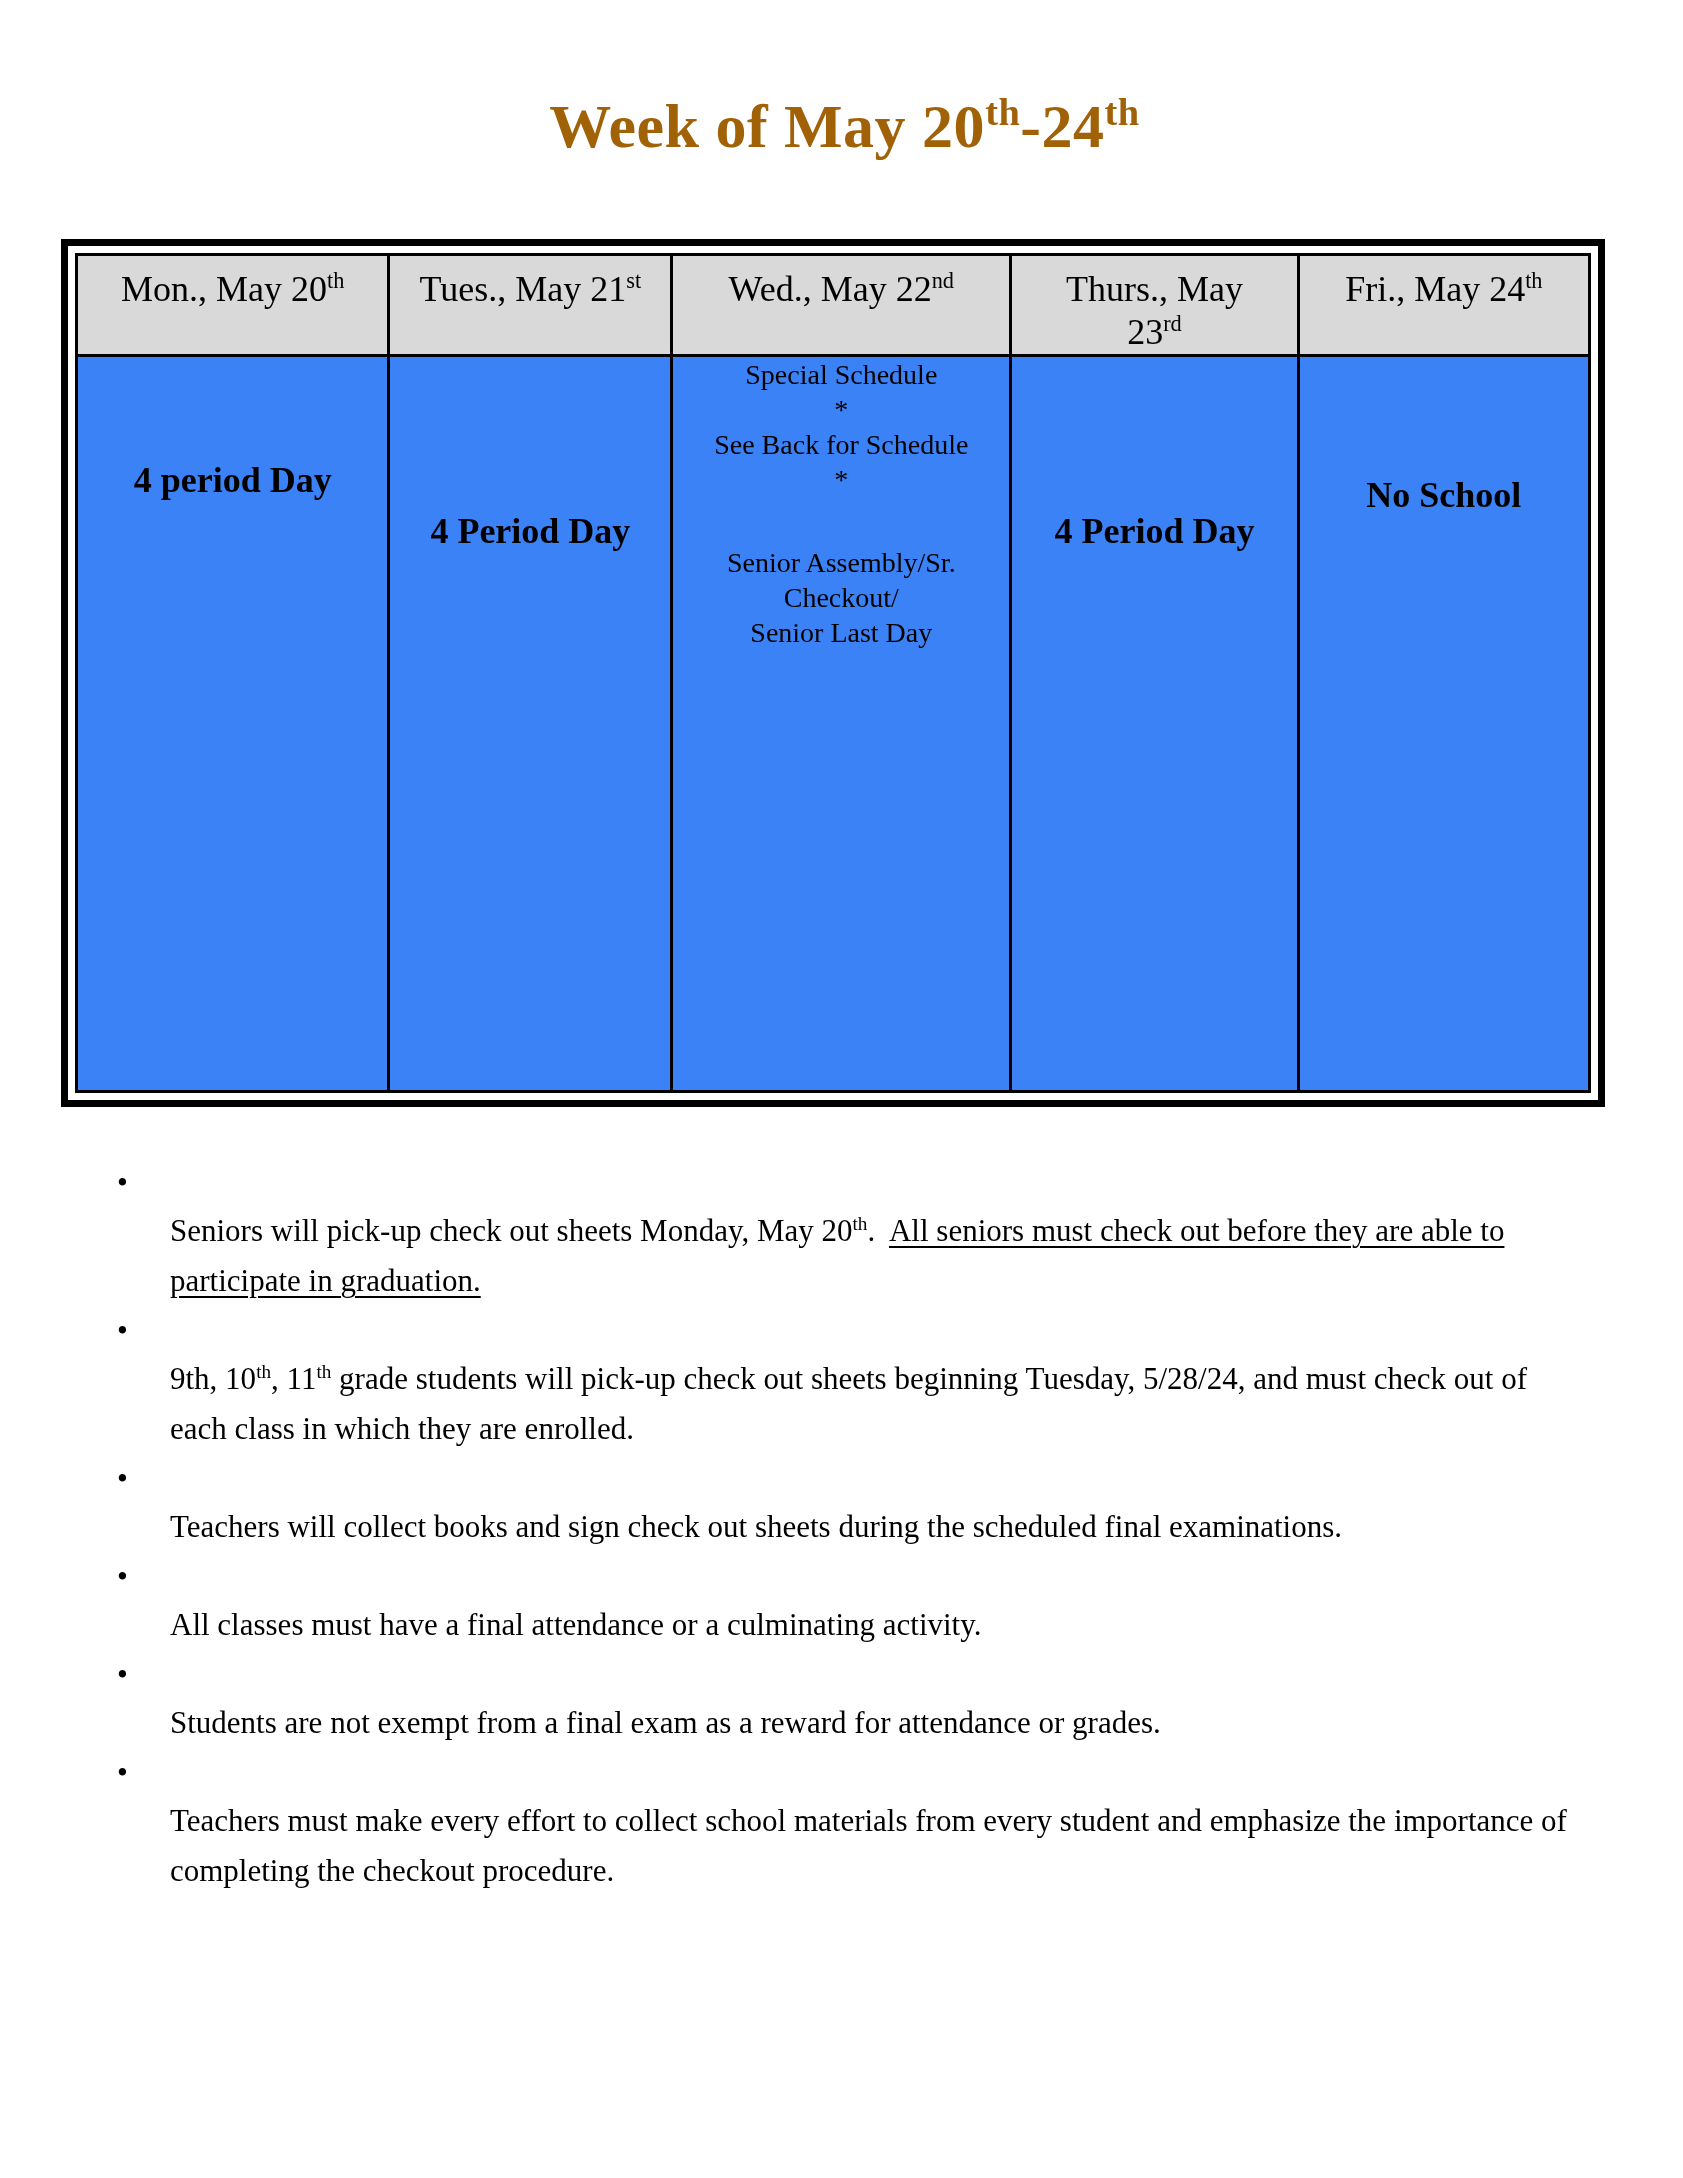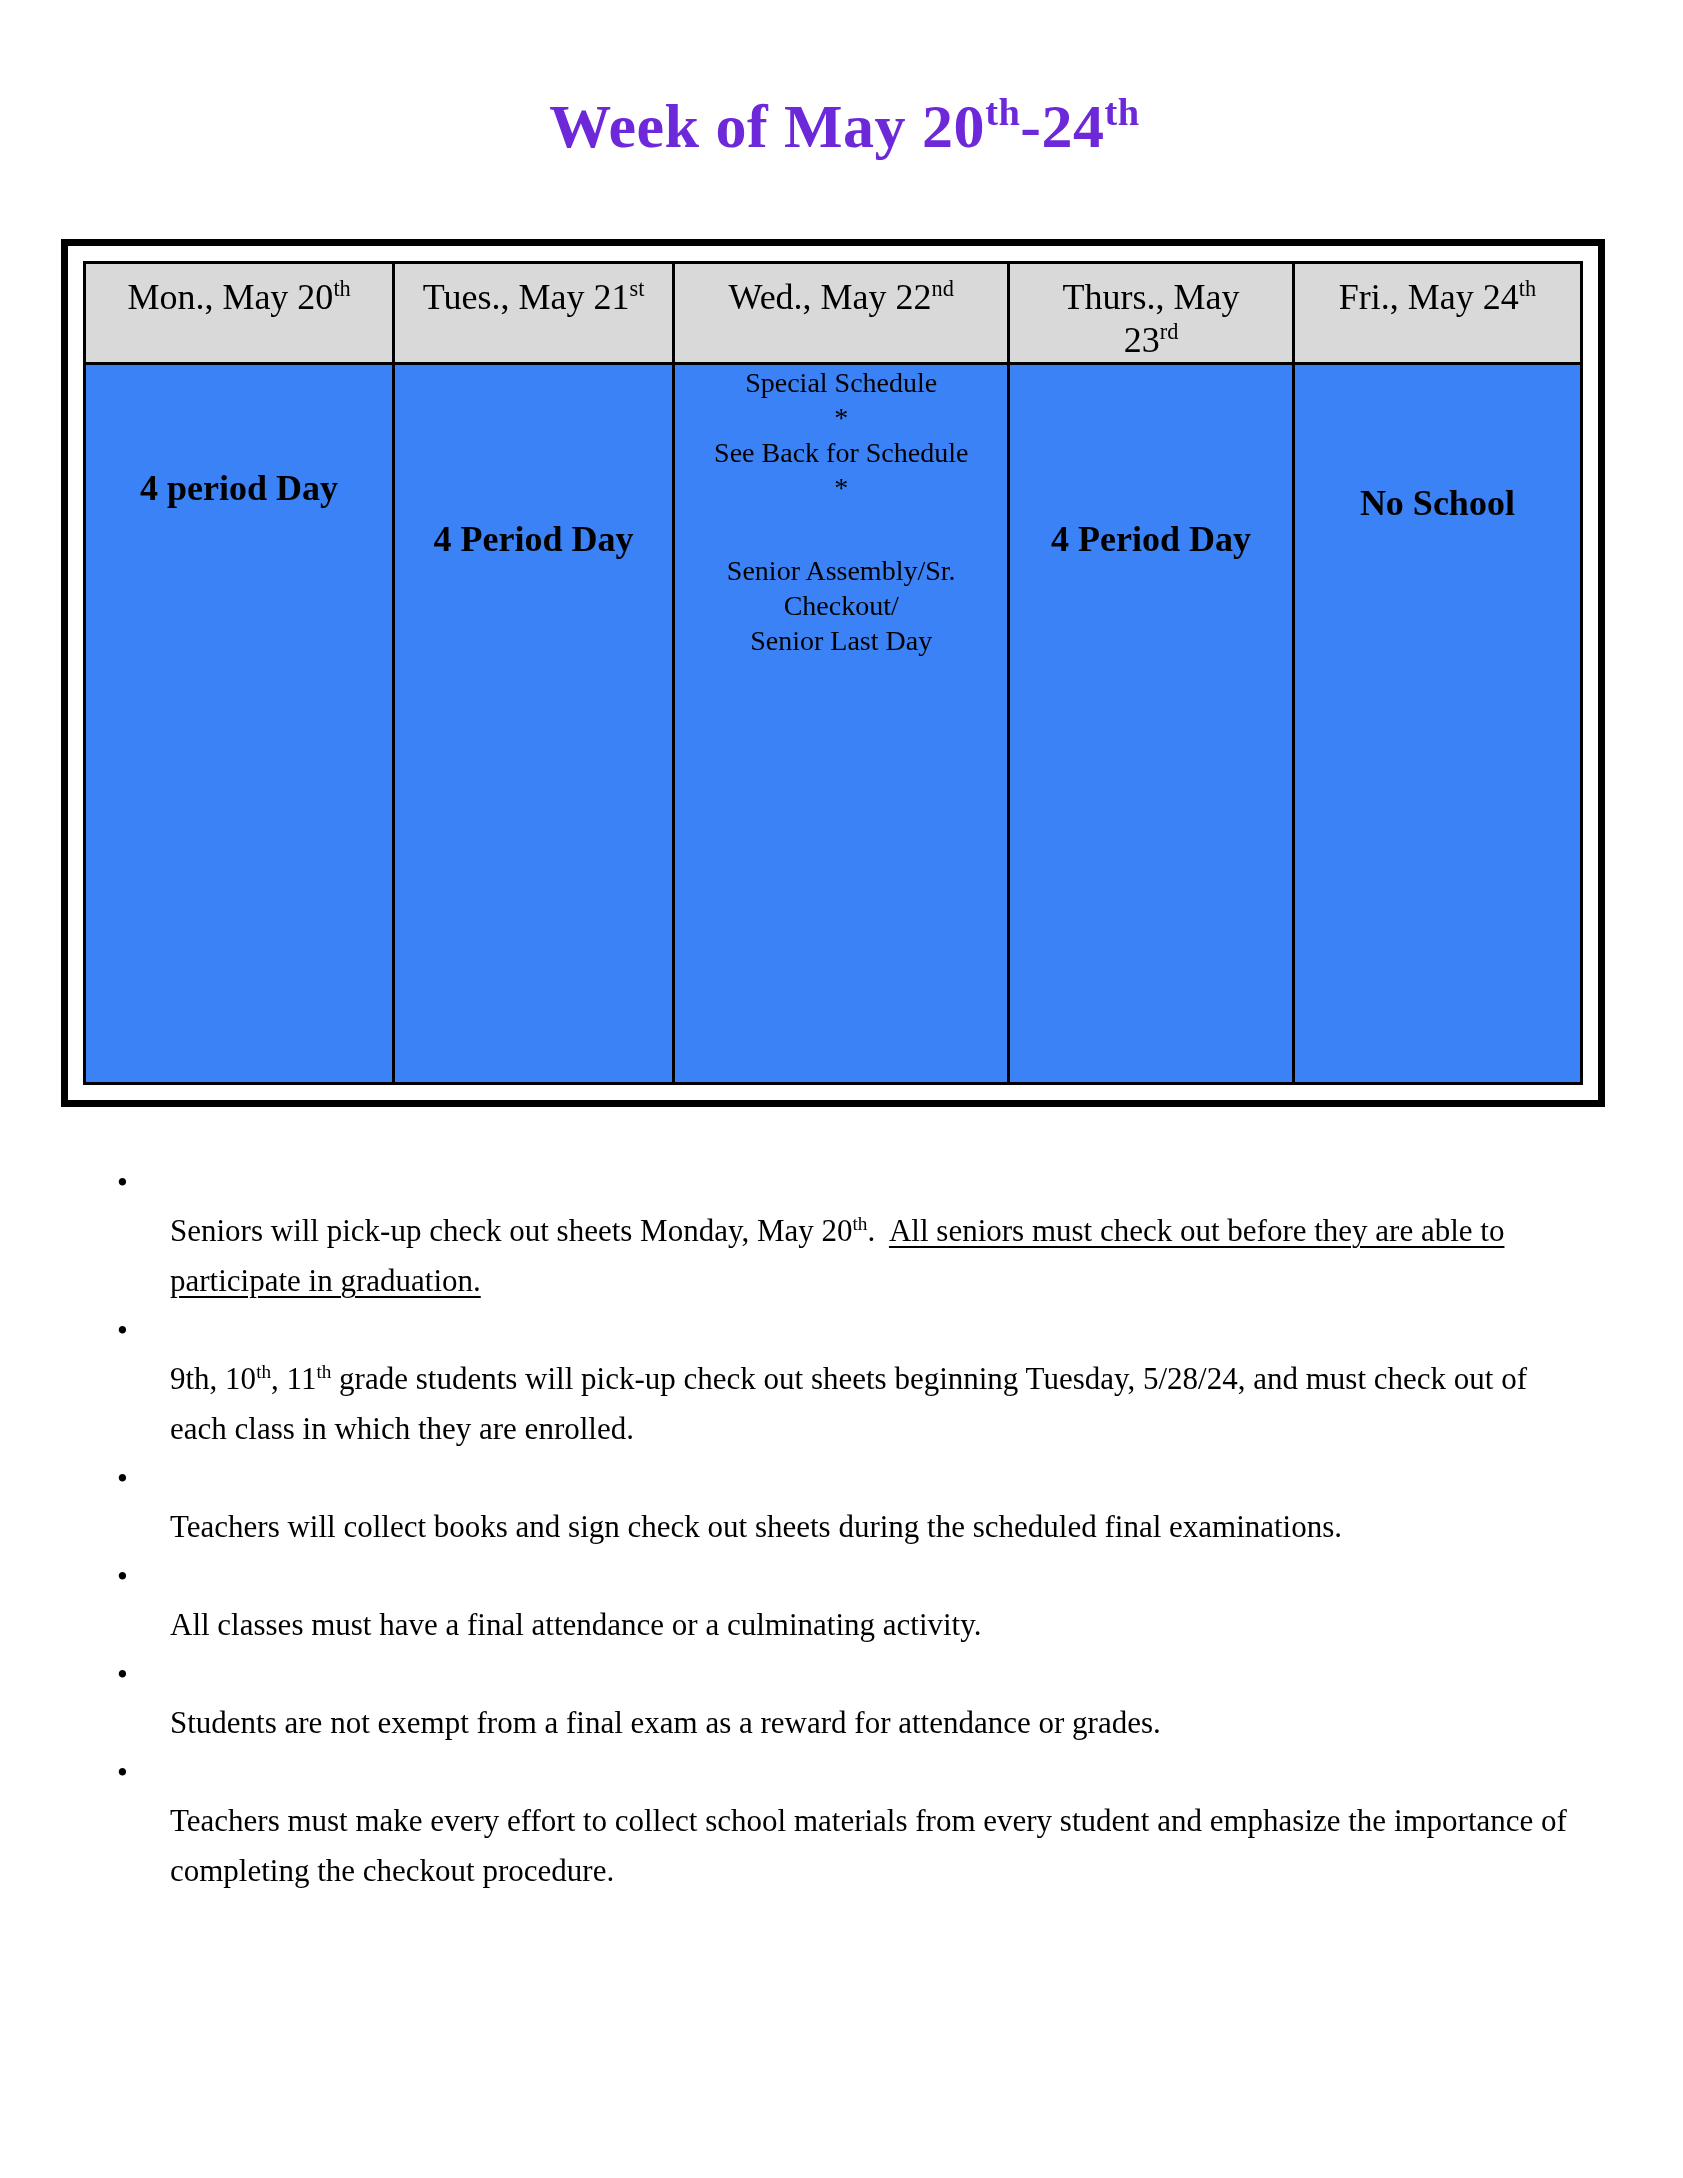--- a/index.html
+++ b/index.html
@@ -19,21 +19,21 @@
     font-size:62px;
     font-weight:bold;
     letter-spacing:0.5px;
   }
 
   .table-wrap {
     margin:77px 0 0 61px;
     width:1544px;
     height:868px;
     border:7px solid #000;
-    padding:15px;
+    padding:7px;
     background:#fff;
   }
   table.schedule {
     width:100%; height:100%;
     border-collapse:collapse;
     table-layout:fixed;
     border:3px solid #000;
   }
   table.schedule th, table.schedule td { border:3px solid #000; }
   table.schedule th {
@@ -74,21 +74,21 @@
   .dot {
     width:53px;
     flex:0 0 53px;
     font-size:31px;
   }
   .li-text { width:1398px;margin-top:48px; }
 </style>
 </head>
 <body>
 
-<div class="title" style="color: #6d28d9; padding-left: 6px;">Week of May 20<sup>th</sup>-24<sup>th</sup></div>
+<div class="title" style="color: #a16207; padding-left: 6px;">Week of May 20<sup>th</sup>-24<sup>th</sup></div>
 
 <div class="table-wrap">
   <table class="schedule">
     <colgroup>
       <col style="width:20.65%">
       <col style="width:18.70%">
       <col style="width:22.40%">
       <col style="width:19.00%">
       <col style="width:19.25%">
     </colgroup>

